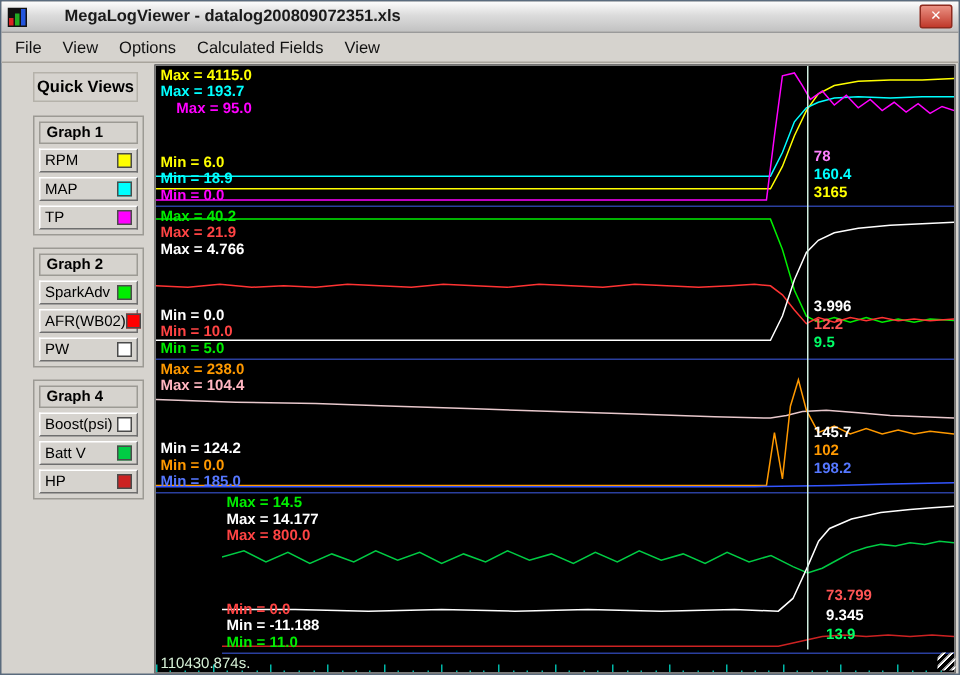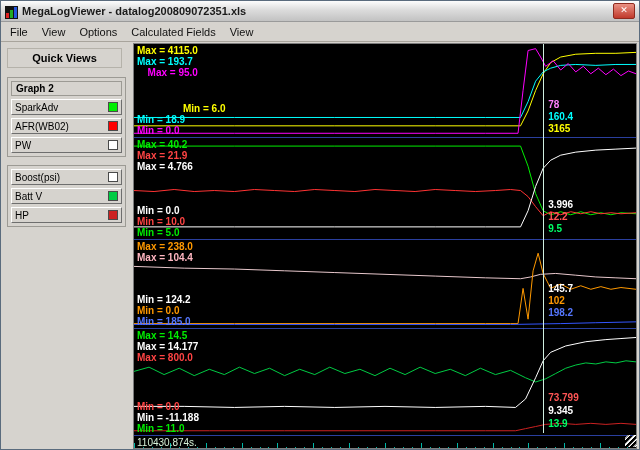--- a/index.html
+++ b/index.html
@@ -1,32 +1,32 @@
 <!DOCTYPE html>
 <html><head>
 <meta charset="utf-8">
 <style>
   html,body{margin:0;padding:0;background:#808080;}
   .window{width:640px;height:450px;position:relative;background:#d6d3ce;border:1px solid #5a6b7d;
     box-sizing:border-box;font-family:"Liberation Sans",sans-serif;overflow:hidden;}
   
   .titlebar{height:20px;background:linear-gradient(#fdfdfd,#dcdcdc 45%,#c2c2c2);display:flex;
-    align-items:center;padding:0 4px;border-bottom:1px solid #9a9a9a;}
+    align-items:center;padding:0 4px;border-bottom:1px solid #9a9a9a;gap:21px;}
   .app-icon{width:13px;height:13px;flex:none;display:inline-block;}
   .title-text{font-size:11px;font-weight:bold;color:#1a1a1a;margin-left:4px;white-space:nowrap;}
   .close-btn{margin-left:auto;width:20px;height:14px;background:linear-gradient(#ea9183,#c0392b);
     border:1px solid #8e2a1e;border-radius:2px;color:#fff;font-size:9px;line-height:13px;
     text-align:center;cursor:pointer;flex:none;}
   
   .menubar{height:19px;background:#d6d3ce;display:flex;align-items:center;padding:0 2px;
     border-bottom:1px solid #a8a49c;font-size:11px;}
   .menu-item{padding:2px 7px;color:#111;cursor:pointer;}
   
   .content{display:flex;height:409px;}
-  .sidebar{width:131px;flex:none;padding:4px 4px 0 4px;box-sizing:border-box;}
+  .sidebar{width:101px;flex:none;padding:4px 4px 0 19px;box-sizing:border-box;}
   .qv-header{font-weight:bold;font-size:11px;text-align:center;padding:3px 0;margin:2px 6px 9px 2px;
     border:1px solid #b5b2aa;color:#000;}
   .group{border:1px solid #9c9a94;padding:3px;margin:0 2px 8px 2px;}
   .group-label{font-size:10px;font-weight:bold;border:1px solid #9c9a94;padding:1px 4px;
     margin-bottom:3px;color:#000;}
   .sig-btn{display:flex;align-items:center;justify-content:space-between;border:1px solid;
     border-color:#ffffff #6e6e6e #6e6e6e #ffffff;background:#d6d3ce;padding:1px 3px;
     margin-bottom:3px;font-size:10px;cursor:pointer;height:12px;}
   .sig-btn:last-child{margin-bottom:0;}
   .chip{width:8px;height:8px;border:1px solid #4a4a4a;flex:none;}
@@ -72,35 +72,51 @@
       <span class="menu-item">Options</span>
       <span class="menu-item">Calculated Fields</span>
       <span class="menu-item">View</span>
     </div>
 
   <div class="content">
     <div class="sidebar">
       <div class="qv-header">Quick Views</div>
       <div>
           <div class="group">
+            <div class="group-label">Graph 1</div>
+            <div class="sig-btn">
+              <span class="sig-label">RPM</span>
+              <span class="chip" style="background: rgb(255, 255, 0);"></span>
+            </div>
+            <div class="sig-btn">
+              <span class="sig-label">MAP</span>
+              <span class="chip" style="background: rgb(0, 255, 255);"></span>
+            </div>
+            <div class="sig-btn">
+              <span class="sig-label">TP</span>
+              <span class="chip" style="background: rgb(255, 0, 255);"></span>
+            </div>
+          </div>
+          <div class="group">
             <div class="group-label">Graph 2</div>
             <div class="sig-btn">
               <span class="sig-label">SparkAdv</span>
               <span class="chip" style="background: rgb(0, 238, 0);"></span>
             </div>
             <div class="sig-btn">
               <span class="sig-label">AFR(WB02)</span>
               <span class="chip" style="background: rgb(255, 0, 0);"></span>
             </div>
             <div class="sig-btn">
               <span class="sig-label">PW</span>
               <span class="chip" style="background: rgb(255, 255, 255);"></span>
             </div>
           </div>
           <div class="group">
+            <div class="group-label">Graph 4</div>
             <div class="sig-btn">
               <span class="sig-label">Boost(psi)</span>
               <span class="chip" style="background: rgb(255, 255, 255);"></span>
             </div>
             <div class="sig-btn">
               <span class="sig-label">Batt V</span>
               <span class="chip" style="background: rgb(0, 204, 68);"></span>
             </div>
             <div class="sig-btn">
               <span class="sig-label">HP</span>
@@ -117,21 +133,21 @@
               <polyline points="0,88 20,88 40,88 60,88 70,88 77,88 78.5,72 80,50 81.5,32 83,20 85,14 88,11 92,10 96,10 100,9" fill="none" stroke="#ffff00" stroke-width="1" vector-effect="non-scaling-stroke"></polyline>
               <polyline points="0,79 20,79 40,79 60,79 70,79 77,79 78.5,62 80,40 81.5,30 83,26 85,23 88,22 92,23 96,22 100,22" fill="none" stroke="#00ffff" stroke-width="1" vector-effect="non-scaling-stroke"></polyline>
               <polyline points="0,96 20,96 40,96 60,96 70,96 76.5,96 77.5,50 78.5,7 80,5 81,14 82,24 83.5,18 85,28 86.5,21 88,30 89.5,24 91,32 92.5,26 94,33 95.5,27 97,34 98.5,29 100,32" fill="none" stroke="#ff00ff" stroke-width="1" vector-effect="non-scaling-stroke"></polyline>
             </svg>
             <div class="labels max-labels">
               <div class="glabel" style="color: rgb(255, 255, 0);">Max = 4115.0</div>
               <div class="glabel" style="color: rgb(0, 255, 255);">Max = 193.7</div>
               <div class="glabel" style="color: rgb(255, 0, 255); text-align: right;">Max = 95.0</div>
             </div>
             <div class="labels min-labels">
-              <div class="glabel" style="color: rgb(255, 255, 0); margin-left: 46px;">Min = 6.0</div>
+              <div class="glabel" style="color: rgb(255, 255, 0);">Min = 6.0</div>
               <div class="glabel" style="color: rgb(0, 255, 255);">Min = 18.9</div>
               <div class="glabel" style="color: rgb(255, 0, 255);">Min = 0.0</div>
             </div>
             <div class="cursorval" style="color: rgb(255, 128, 255); top: 56px;">78</div>
             <div class="cursorval" style="color: rgb(0, 255, 255); top: 68px;">160.4</div>
             <div class="cursorval" style="color: rgb(255, 255, 0); top: 80px;">3165</div>
           </div>
           <div class="panel" style="height: 101px;">
             <svg viewBox="0 0 100 100" preserveAspectRatio="none" class="plot">
               <polyline points="0,8 20,8 40,8 60,8 70,8 77,8 78.5,28 80,55 81.5,72 83,76 85,73 87,76 89,73 91,76 93,74 95,76 97,74 100,75" fill="none" stroke="#00ee00" stroke-width="1" vector-effect="non-scaling-stroke"></polyline>
@@ -164,21 +180,21 @@
             </div>
             <div class="labels min-labels">
               <div class="glabel" style="color: rgb(255, 255, 255);">Min = 124.2</div>
               <div class="glabel" style="color: rgb(255, 153, 0);">Min = 0.0</div>
               <div class="glabel" style="color: rgb(85, 119, 255);">Min = 185.0</div>
             </div>
             <div class="cursorval" style="color: rgb(255, 255, 255); top: 44px;">145.7</div>
             <div class="cursorval" style="color: rgb(255, 153, 0); top: 56px;">102</div>
             <div class="cursorval" style="color: rgb(85, 119, 255); top: 68px;">198.2</div>
           </div>
-          <div class="panel" style="height: 106px;">
+          <div class="panel" style="height: 106px; margin-left: 44px;">
             <svg viewBox="0 0 100 100" preserveAspectRatio="none" class="plot">
               <polyline points="0,40 3,36 6,43 9,37 12,44 15,38 18,43 21,36 24,42 27,37 30,44 33,38 36,43 39,36 42,42 45,38 48,44 51,37 54,43 57,36 60,42 63,38 66,44 69,37 72,43 75,39 78,46 80,50 82,47 84,42 86,37 88,34 90,32 92,33 94,31 96,32 98,30 100,31" fill="none" stroke="#00cc44" stroke-width="1" vector-effect="non-scaling-stroke"></polyline>
               <polyline points="0,73 10,73 20,74 30,73 40,74 50,73 60,74 70,73 76,74 78,66 80,46 81.5,30 83,22 86,16 90,12 94,10 97,9 100,8" fill="none" stroke="#ffffff" stroke-width="1" vector-effect="non-scaling-stroke"></polyline>
               <polyline points="0,96 15,96 30,96 45,96 60,96 70,96 76,96 78,94 80,92 82,90 85,89 88,90 91,89 94,90 97,89 100,90" fill="none" stroke="#cc2222" stroke-width="1" vector-effect="non-scaling-stroke"></polyline>
             </svg>
             <div class="labels max-labels">
               <div class="glabel" style="color: rgb(0, 238, 0);">Max = 14.5</div>
               <div class="glabel" style="color: rgb(255, 255, 255);">Max = 14.177</div>
               <div class="glabel" style="color: rgb(255, 68, 68);">Max = 800.0</div>
             </div>

